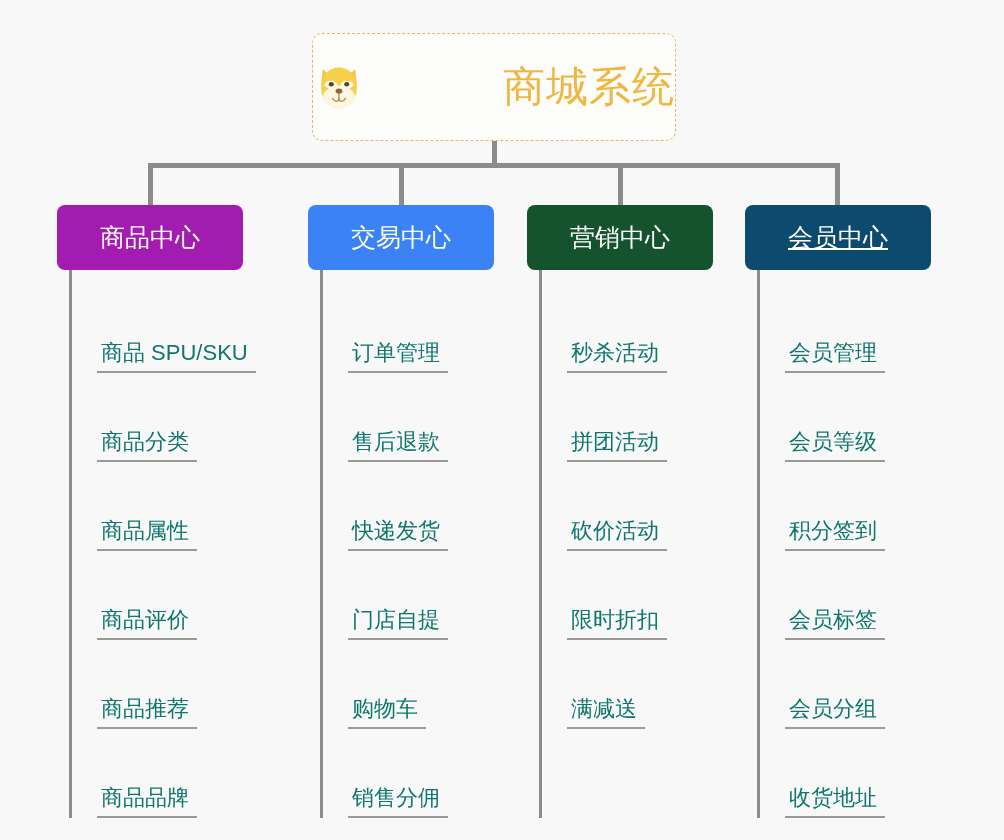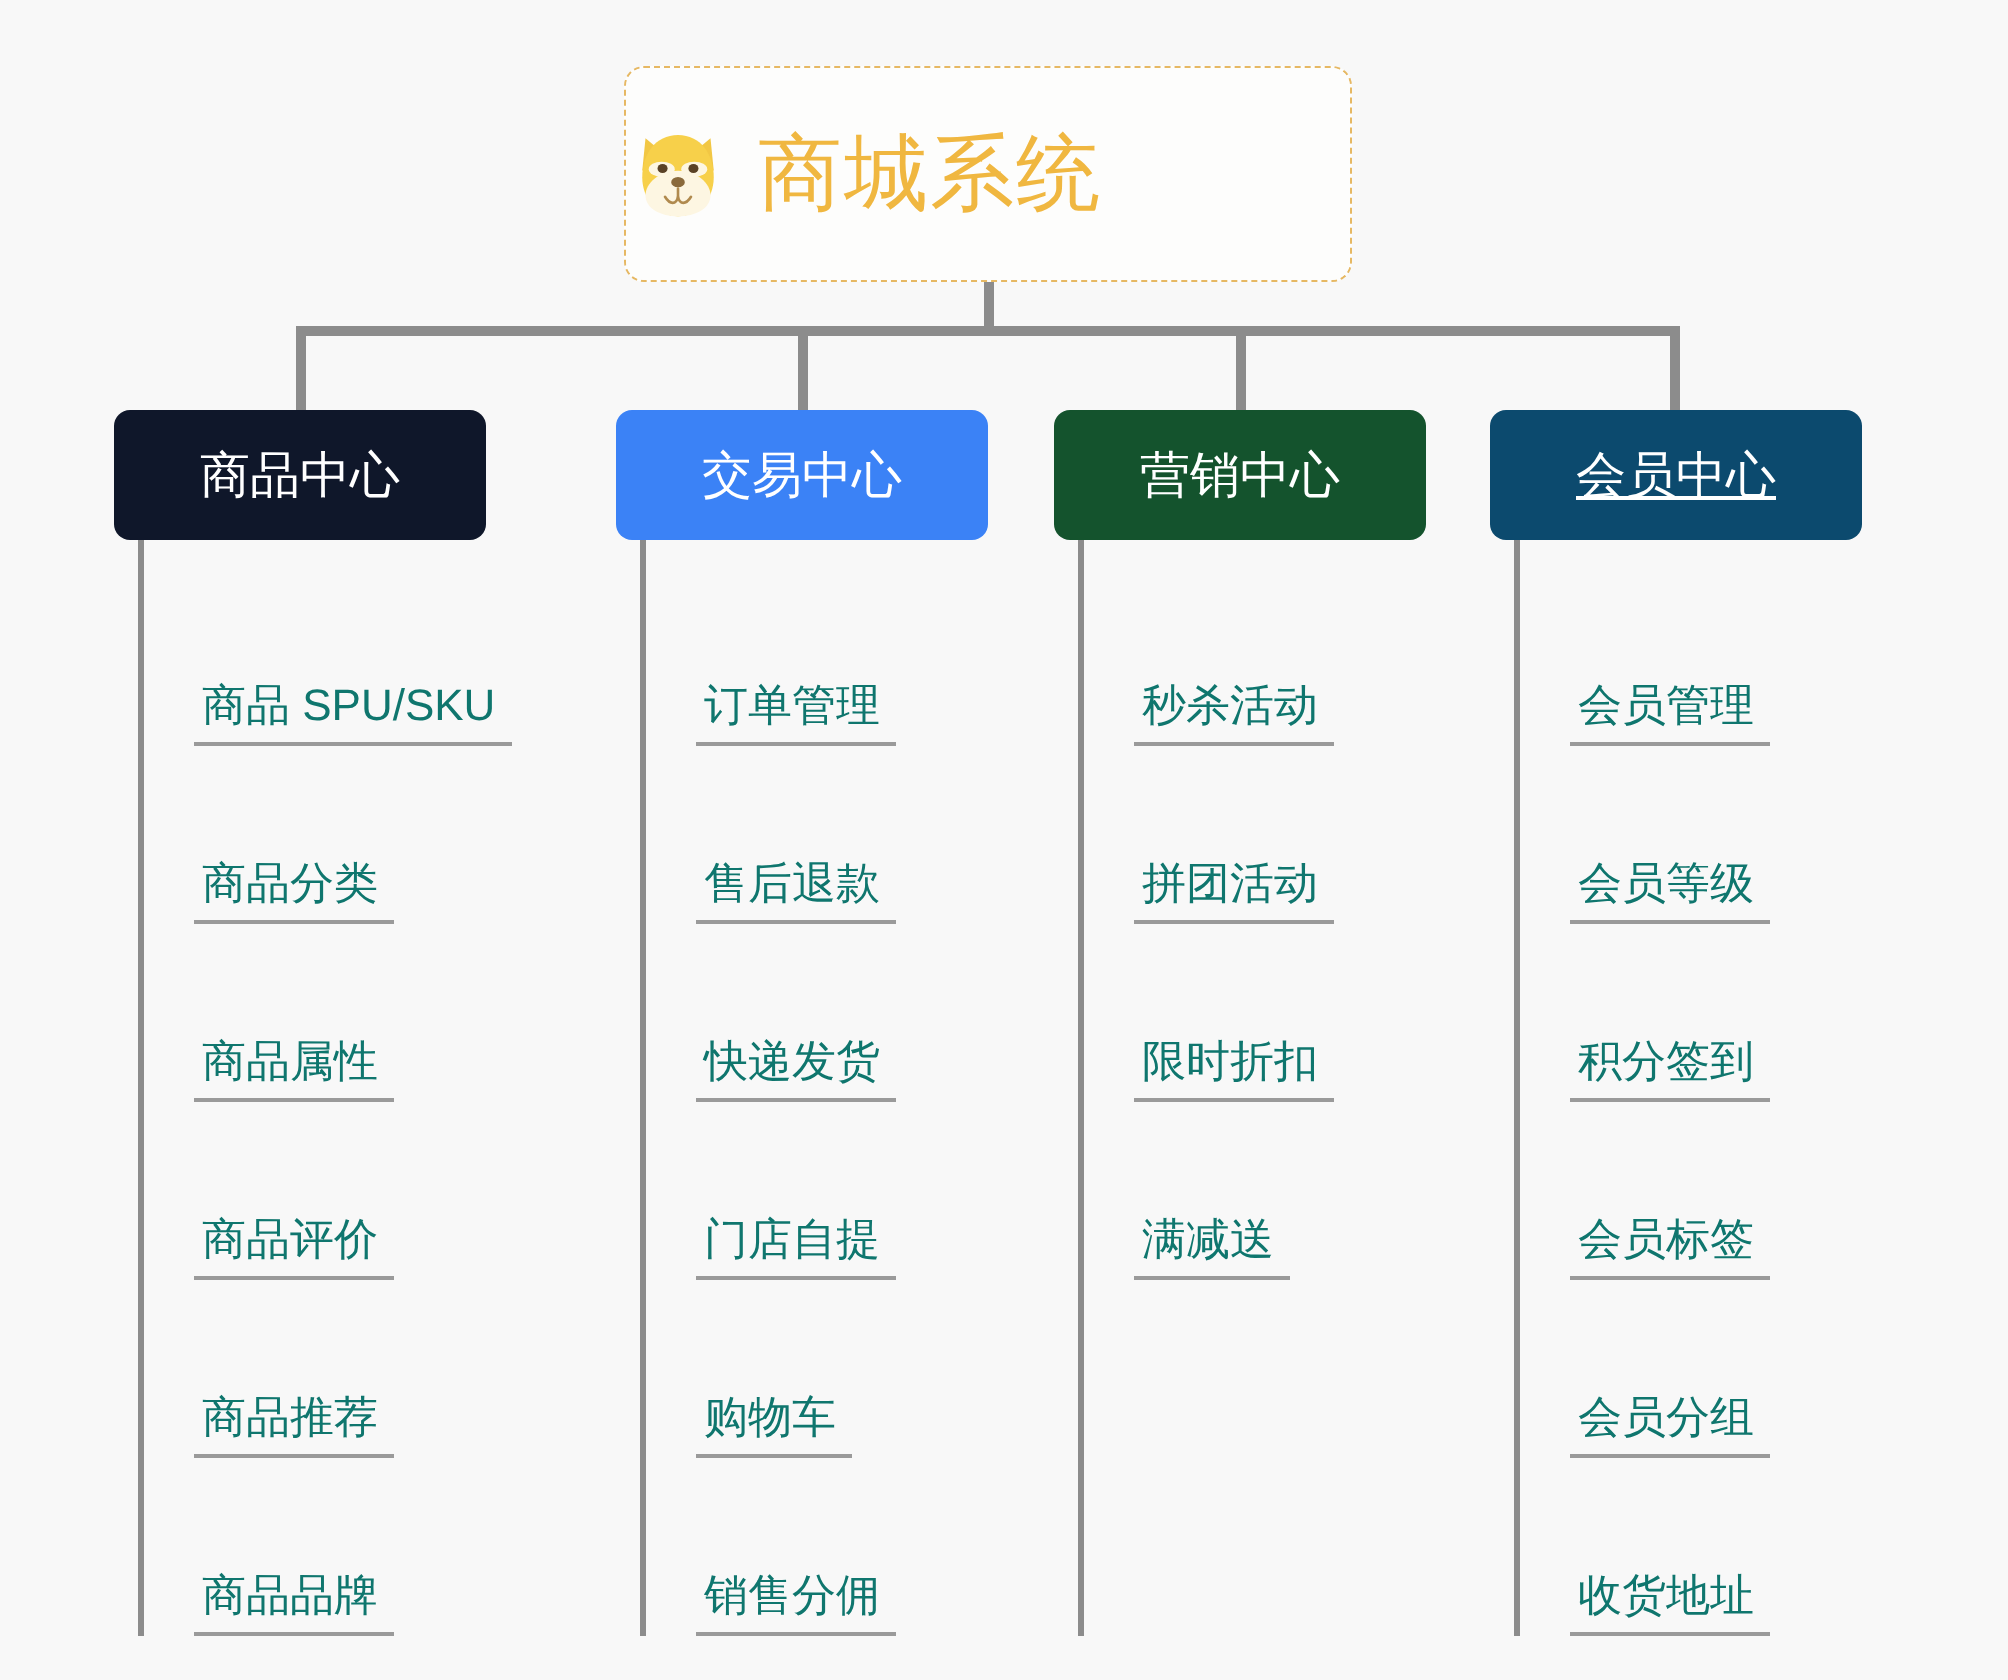--- a/index.html
+++ b/index.html
@@ -27,21 +27,21 @@
     left: 312px;
     top: 33px;
     width: 364px;
     height: 108px;
     box-sizing: border-box;
     background: #fdfdfc;
     border: 1px dashed #e6b863;
     border-radius: 10px;
     display: flex;
     align-items: center;
-    justify-content: flex-start;
+    justify-content: space-between;
     gap: 14px;
   }
   .root-emoji {
     width: 52px;
     height: 52px;
     flex: 0 0 52px;
     position: relative;
     display: block;
   }
   .root-title {
@@ -156,21 +156,21 @@
   </div>
 
   <div class="conn conn-stem"></div>
   <div class="conn conn-bus"></div>
   <div class="conn conn-drop" style="left:148px;"></div>
   <div class="conn conn-drop" style="left:399px;"></div>
   <div class="conn conn-drop" style="left:618px;"></div>
   <div class="conn conn-drop" style="left:835px;"></div>
 
   <div class="column" id="col-0" style="left:57px; width:186px;">
-    <div class="col-header" style="background: #0f172a;">
+    <div class="col-header" style="background: #a21caf;">
       <span>商品中心</span>
     </div>
     <div class="leaf-list">
       <div class="leaf-trunk" style="height: 548px;"></div>
       <div class="leaf-item">
           <span class="leaf-label">商品 SPU/SKU</span>
         </div>
       <div class="leaf-item">
           <span class="leaf-label">商品分类</span>
         </div>
@@ -222,20 +222,23 @@
     </div>
     <div class="leaf-list">
       <div class="leaf-trunk" style="height: 548px;"></div>
       <div class="leaf-item">
           <span class="leaf-label">秒杀活动</span>
         </div>
       <div class="leaf-item">
           <span class="leaf-label">拼团活动</span>
         </div>
       <div class="leaf-item">
+          <span class="leaf-label">砍价活动</span>
+        </div>
+      <div class="leaf-item">
           <span class="leaf-label">限时折扣</span>
         </div>
       <div class="leaf-item">
           <span class="leaf-label">满减送</span>
         </div>
     </div>
   </div>
 
   <div class="column" id="col-3" style="left:745px; width:186px;">
     <div class="col-header" style="background: #0c4a6e; text-decoration: underline;">

